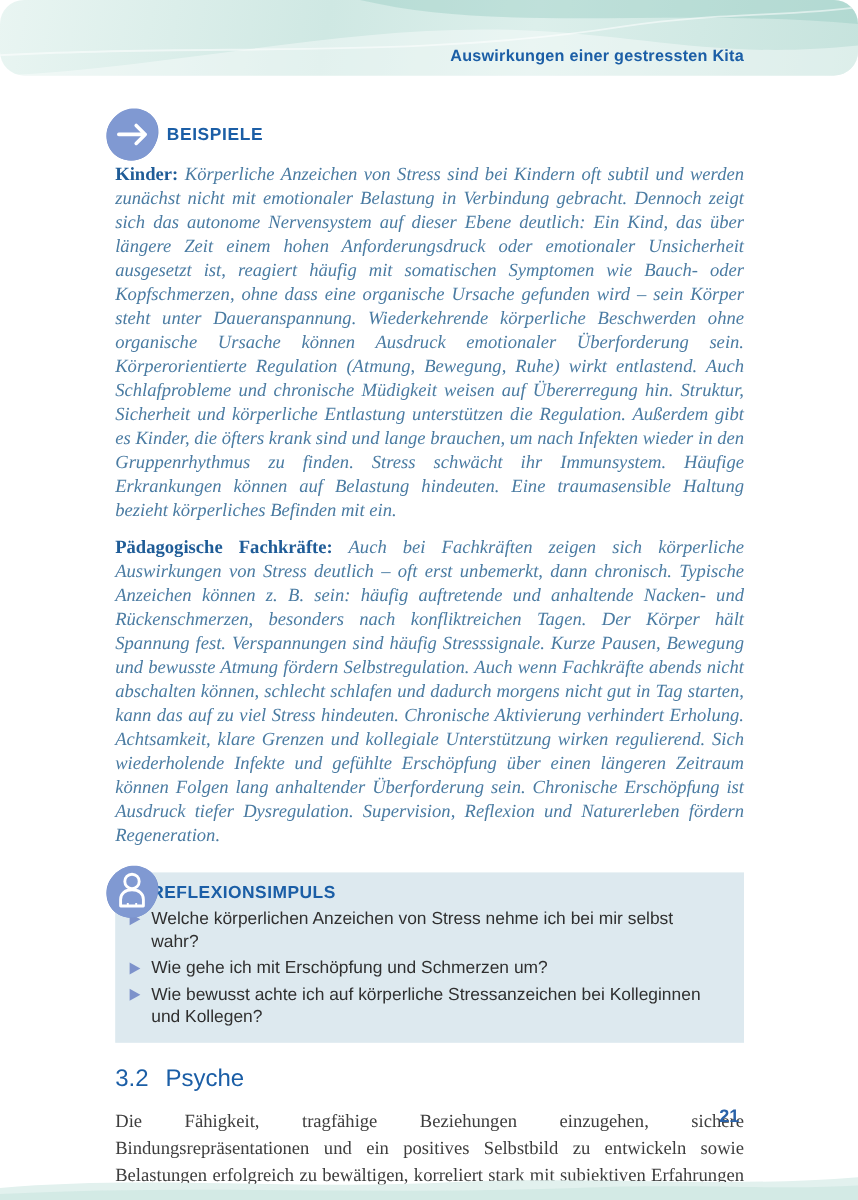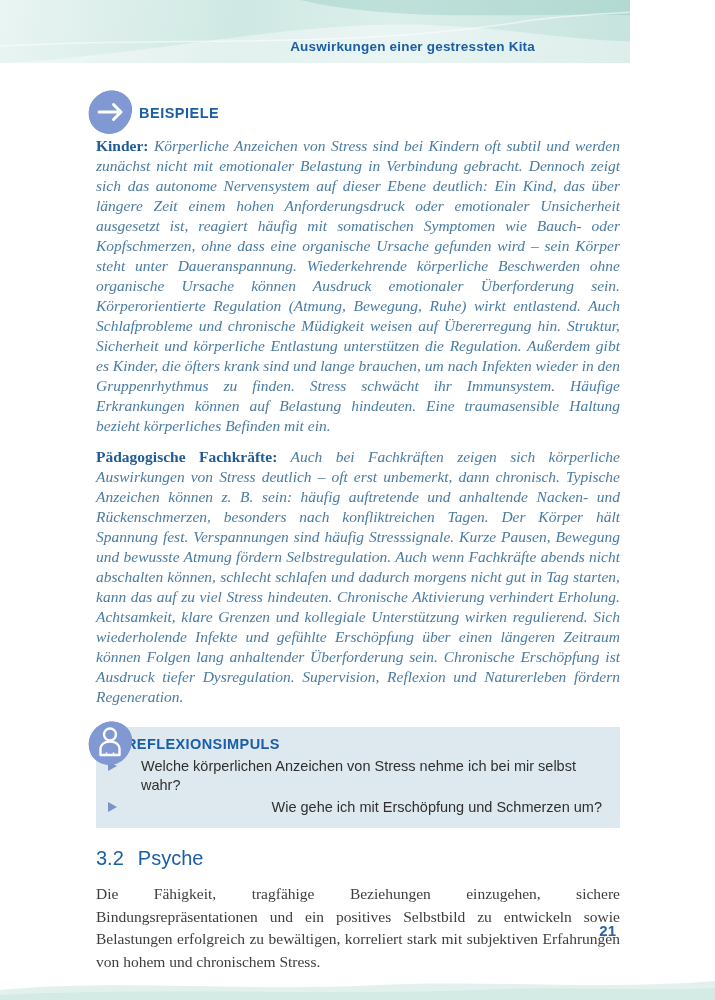--- a/index.html
+++ b/index.html
@@ -2,23 +2,24 @@
 <html><head>
 <meta charset="utf-8">
 <style>
   html,body { margin:0; padding:0; }
   body {
     width:715px; height:1000px; position:relative; overflow:hidden;
     background:#ffffff;
     font-family:"Liberation Sans", sans-serif;
   }
   .band-top {
-    position:absolute; left:0; top:0; width:630px; height:63px;
+    position:absolute; left:0; top:0; width:715px; height:63px;
     background:linear-gradient(100deg,#e9f5f2 0%,#cfe8e3 38%,#dcefeb 62%,#c6e3dd 100%);
     overflow:hidden;
+    border-radius:20px;
   }
   .band-top svg, .band-bottom svg { position:absolute; left:0; top:0; display:block; }
   .running-head {
     position:absolute; right:95px; bottom:9px;
     font-size:13.5px; font-weight:bold; color:#1b5ea6; letter-spacing:.2px;
   }
   .content { position:absolute; left:96px; top:90px; width:524px; }
 
   .feature-head { display:flex; align-items:center; gap:6px; height:44px; margin-left:-9px; }
   .blob { width:46px; height:46px; flex:0 0 auto; display:inline-block; }
@@ -34,21 +35,21 @@
 
   .impuls-box {
     position:relative; margin-top:20px; background:#dde9ef;
     padding:7px 18px 11px 12px;
   }
   .impuls-box .blob { position:absolute; left:-9px; top:-7px; }
   .impuls-title {
     font-size:14.5px; font-weight:bold; color:#1b5ea6; letter-spacing:.4px;
     line-height:20px; margin:0 0 3px 18px;
   }
-  .impuls-item { display:flex; gap:24px; margin-top:3px; font-size:14.5px; line-height:19px; color:#2f2f2f;justify-content:space-between; }
+  .impuls-item { display:flex; gap:9px; margin-top:3px; font-size:14.5px; line-height:19px; color:#2f2f2f; }
   .tri {
     flex:0 0 auto; width:0; height:0; margin-top:4px;
     border-left:9px solid #7d92cb;
     border-top:5.5px solid transparent; border-bottom:5.5px solid transparent;
   }
 
   .section-head { display:flex; gap:14px; margin-top:18px; font-size:20px; font-weight:normal; color:#1b5ea6; line-height:1.2; }
   .body-para {
     margin:13px 0 0 0; font-family:"Liberation Serif", serif;
     font-size:15.5px; line-height:22.5px; color:#3d3d3d; text-align:justify;
@@ -104,20 +105,24 @@
       <div class="impuls-title">REFLEXIONSIMPULS</div>
 
       <div class="impuls-item">
         <span class="tri"></span>
         <span>Welche körperlichen Anzeichen von Stress nehme ich bei mir selbst wahr?</span>
       </div>
       <div class="impuls-item">
         <span class="tri"></span>
         <span>Wie gehe ich mit Erschöpfung und Schmerzen um?</span>
       </div>
+      <div class="impuls-item">
+        <span class="tri"></span>
+        <span>Wie bewusst achte ich auf körperliche Stressanzeichen bei Kolleginnen und Kollegen?</span>
+      </div>
     </div>
 
     <div class="section-head">
       <span>3.2</span>
       <span>Psyche</span>
     </div>
 
     <p class="body-para">Die Fähigkeit, tragfähige Beziehungen einzugehen, sichere Bindungsrepräsentationen und ein positives Selbstbild zu entwickeln sowie Belastungen erfolgreich zu bewältigen, korreliert stark mit subjektiven Erfahrungen von hohem und chronischem Stress.</p>
 
   </div>

